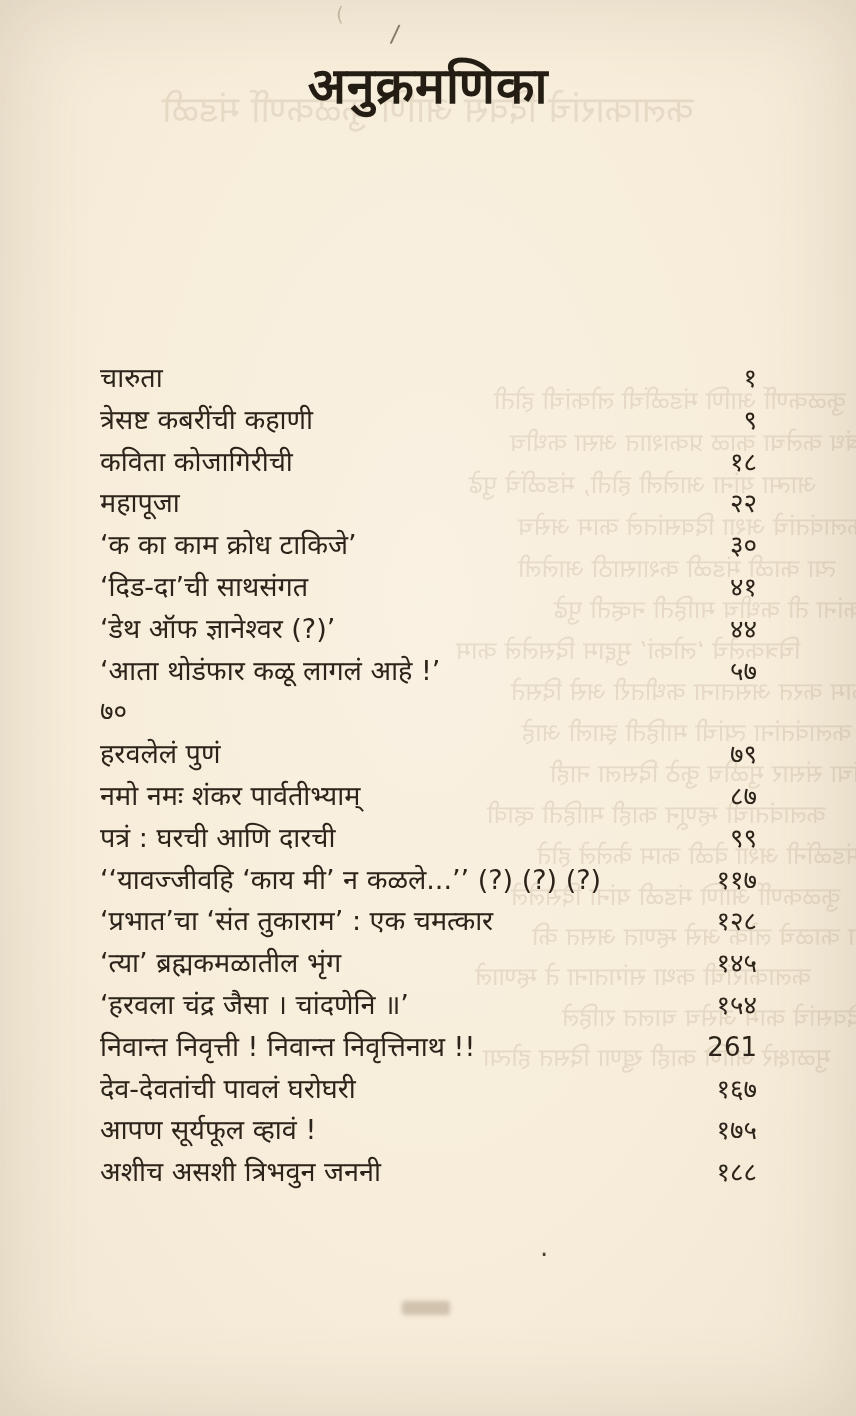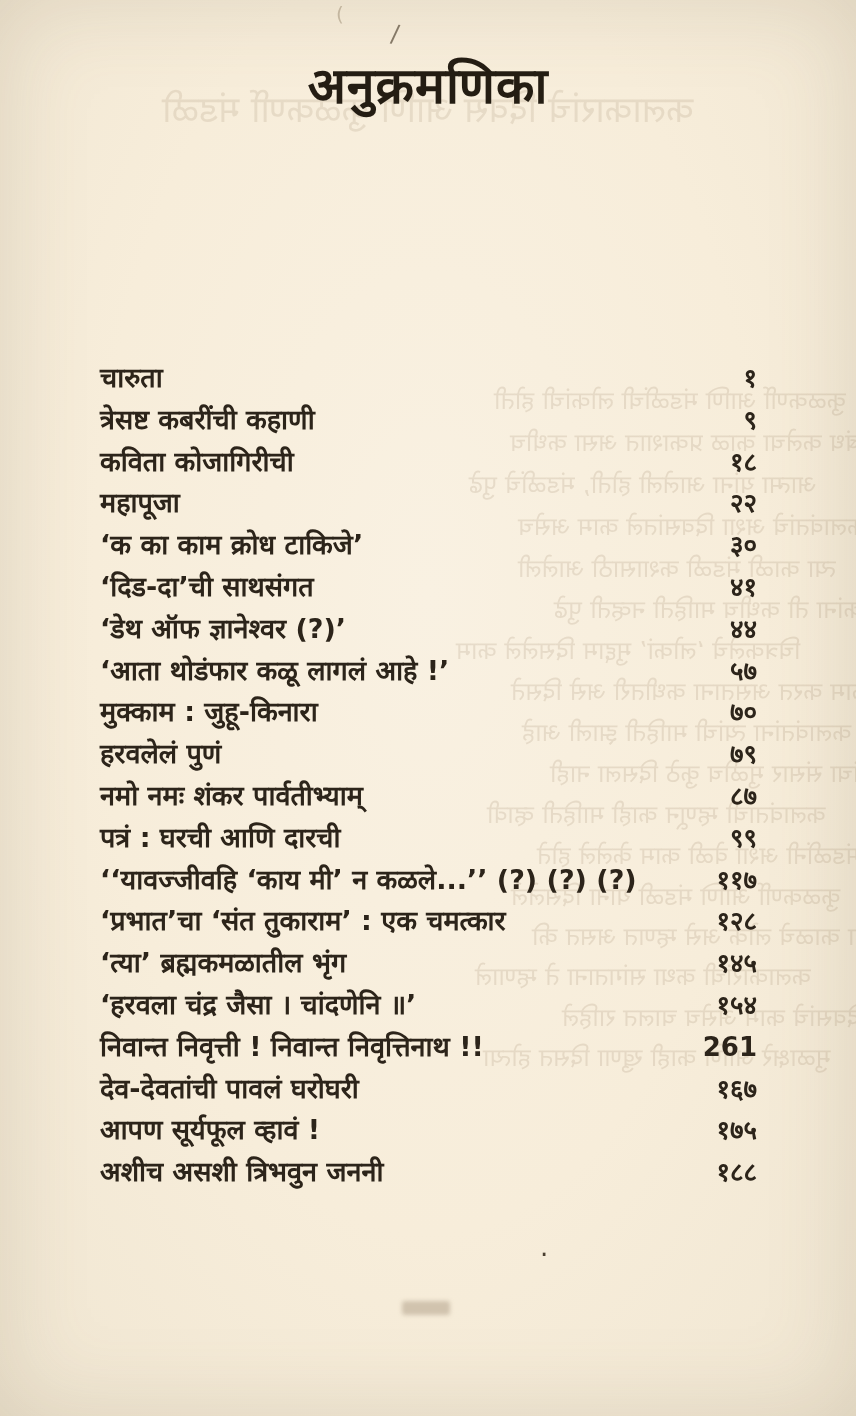--- a/index.html
+++ b/index.html
@@ -15,21 +15,21 @@
     position:absolute;inset:0;pointer-events:none;
     box-shadow:inset 0 0 90px rgba(120,105,80,0.18);
   }
   .title{
     position:absolute;top:50px;left:0;width:100%;
     margin:0;text-align:center;
     font-size:50px;font-weight:bold;letter-spacing:1px;
     color:#241d13;z-index:3;
   }
   .toc{
-    position:absolute;top:357px;left:100px;width:657px;z-index:3;font-weight:bold;
+    position:absolute;top:357px;left:100px;width:657px;z-index:3;
   }
   .toc-row{
     display:flex;justify-content:space-between;align-items:baseline;
     height:41.8px;font-size:27px;line-height:41.8px;
   }
   .toc-title{white-space:nowrap;color:#2c241a;}
   .toc-page{font-size:26px;color:#2c241a;}
   
   .bleed{position:absolute;inset:0;z-index:1;pointer-events:none;}
   .bleed-line{
@@ -160,21 +160,20 @@
         <span class="toc-title">‘डेथ ऑफ ज्ञानेश्वर (?)’</span>
         <span class="toc-page">४४</span>
       </div>
 
       <div class="toc-row">
         <span class="toc-title">‘आता थोडंफार कळू लागलं आहे !’</span>
         <span class="toc-page">५७</span>
       </div>
 
       <div class="toc-row">
-        <span class="toc-title">मुक्काम : जुहू-किनारा</span>
         <span class="toc-page">७०</span>
       </div>
 
       <div class="toc-row">
         <span class="toc-title">हरवलेलं पुणं</span>
         <span class="toc-page">७९</span>
       </div>
 
       <div class="toc-row">
         <span class="toc-title">नमो नमः शंकर पार्वतीभ्याम्</span>

